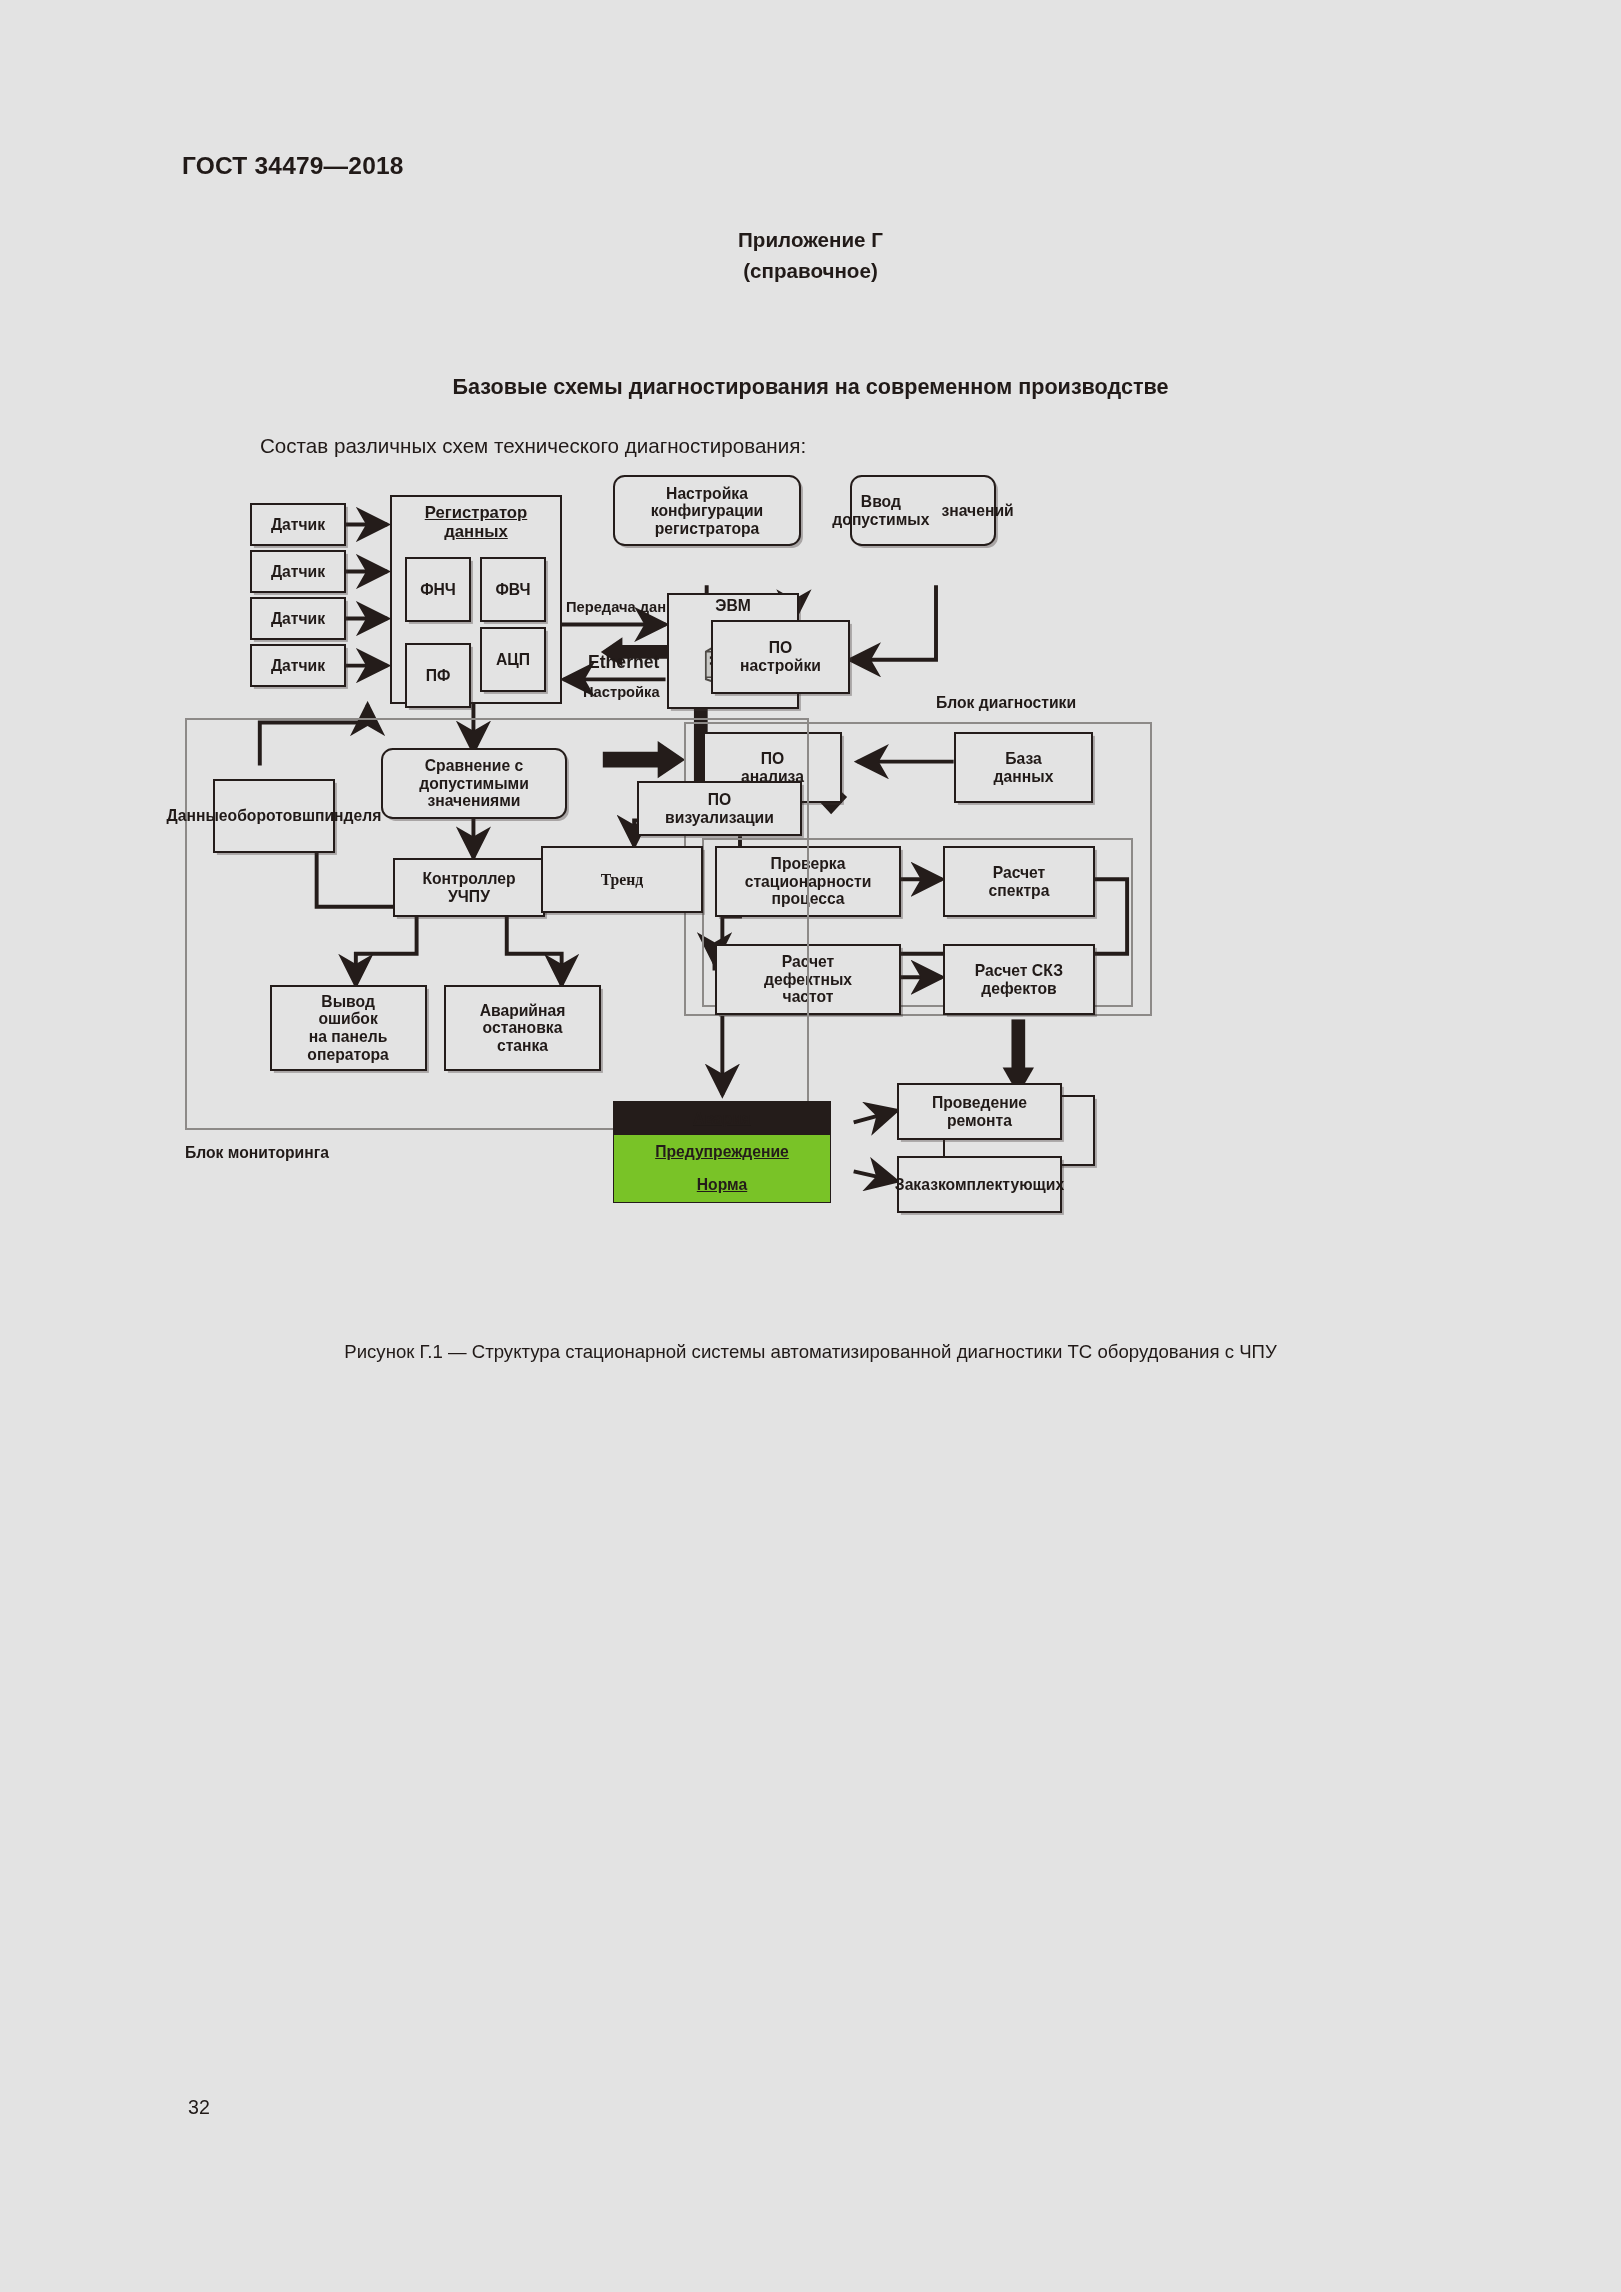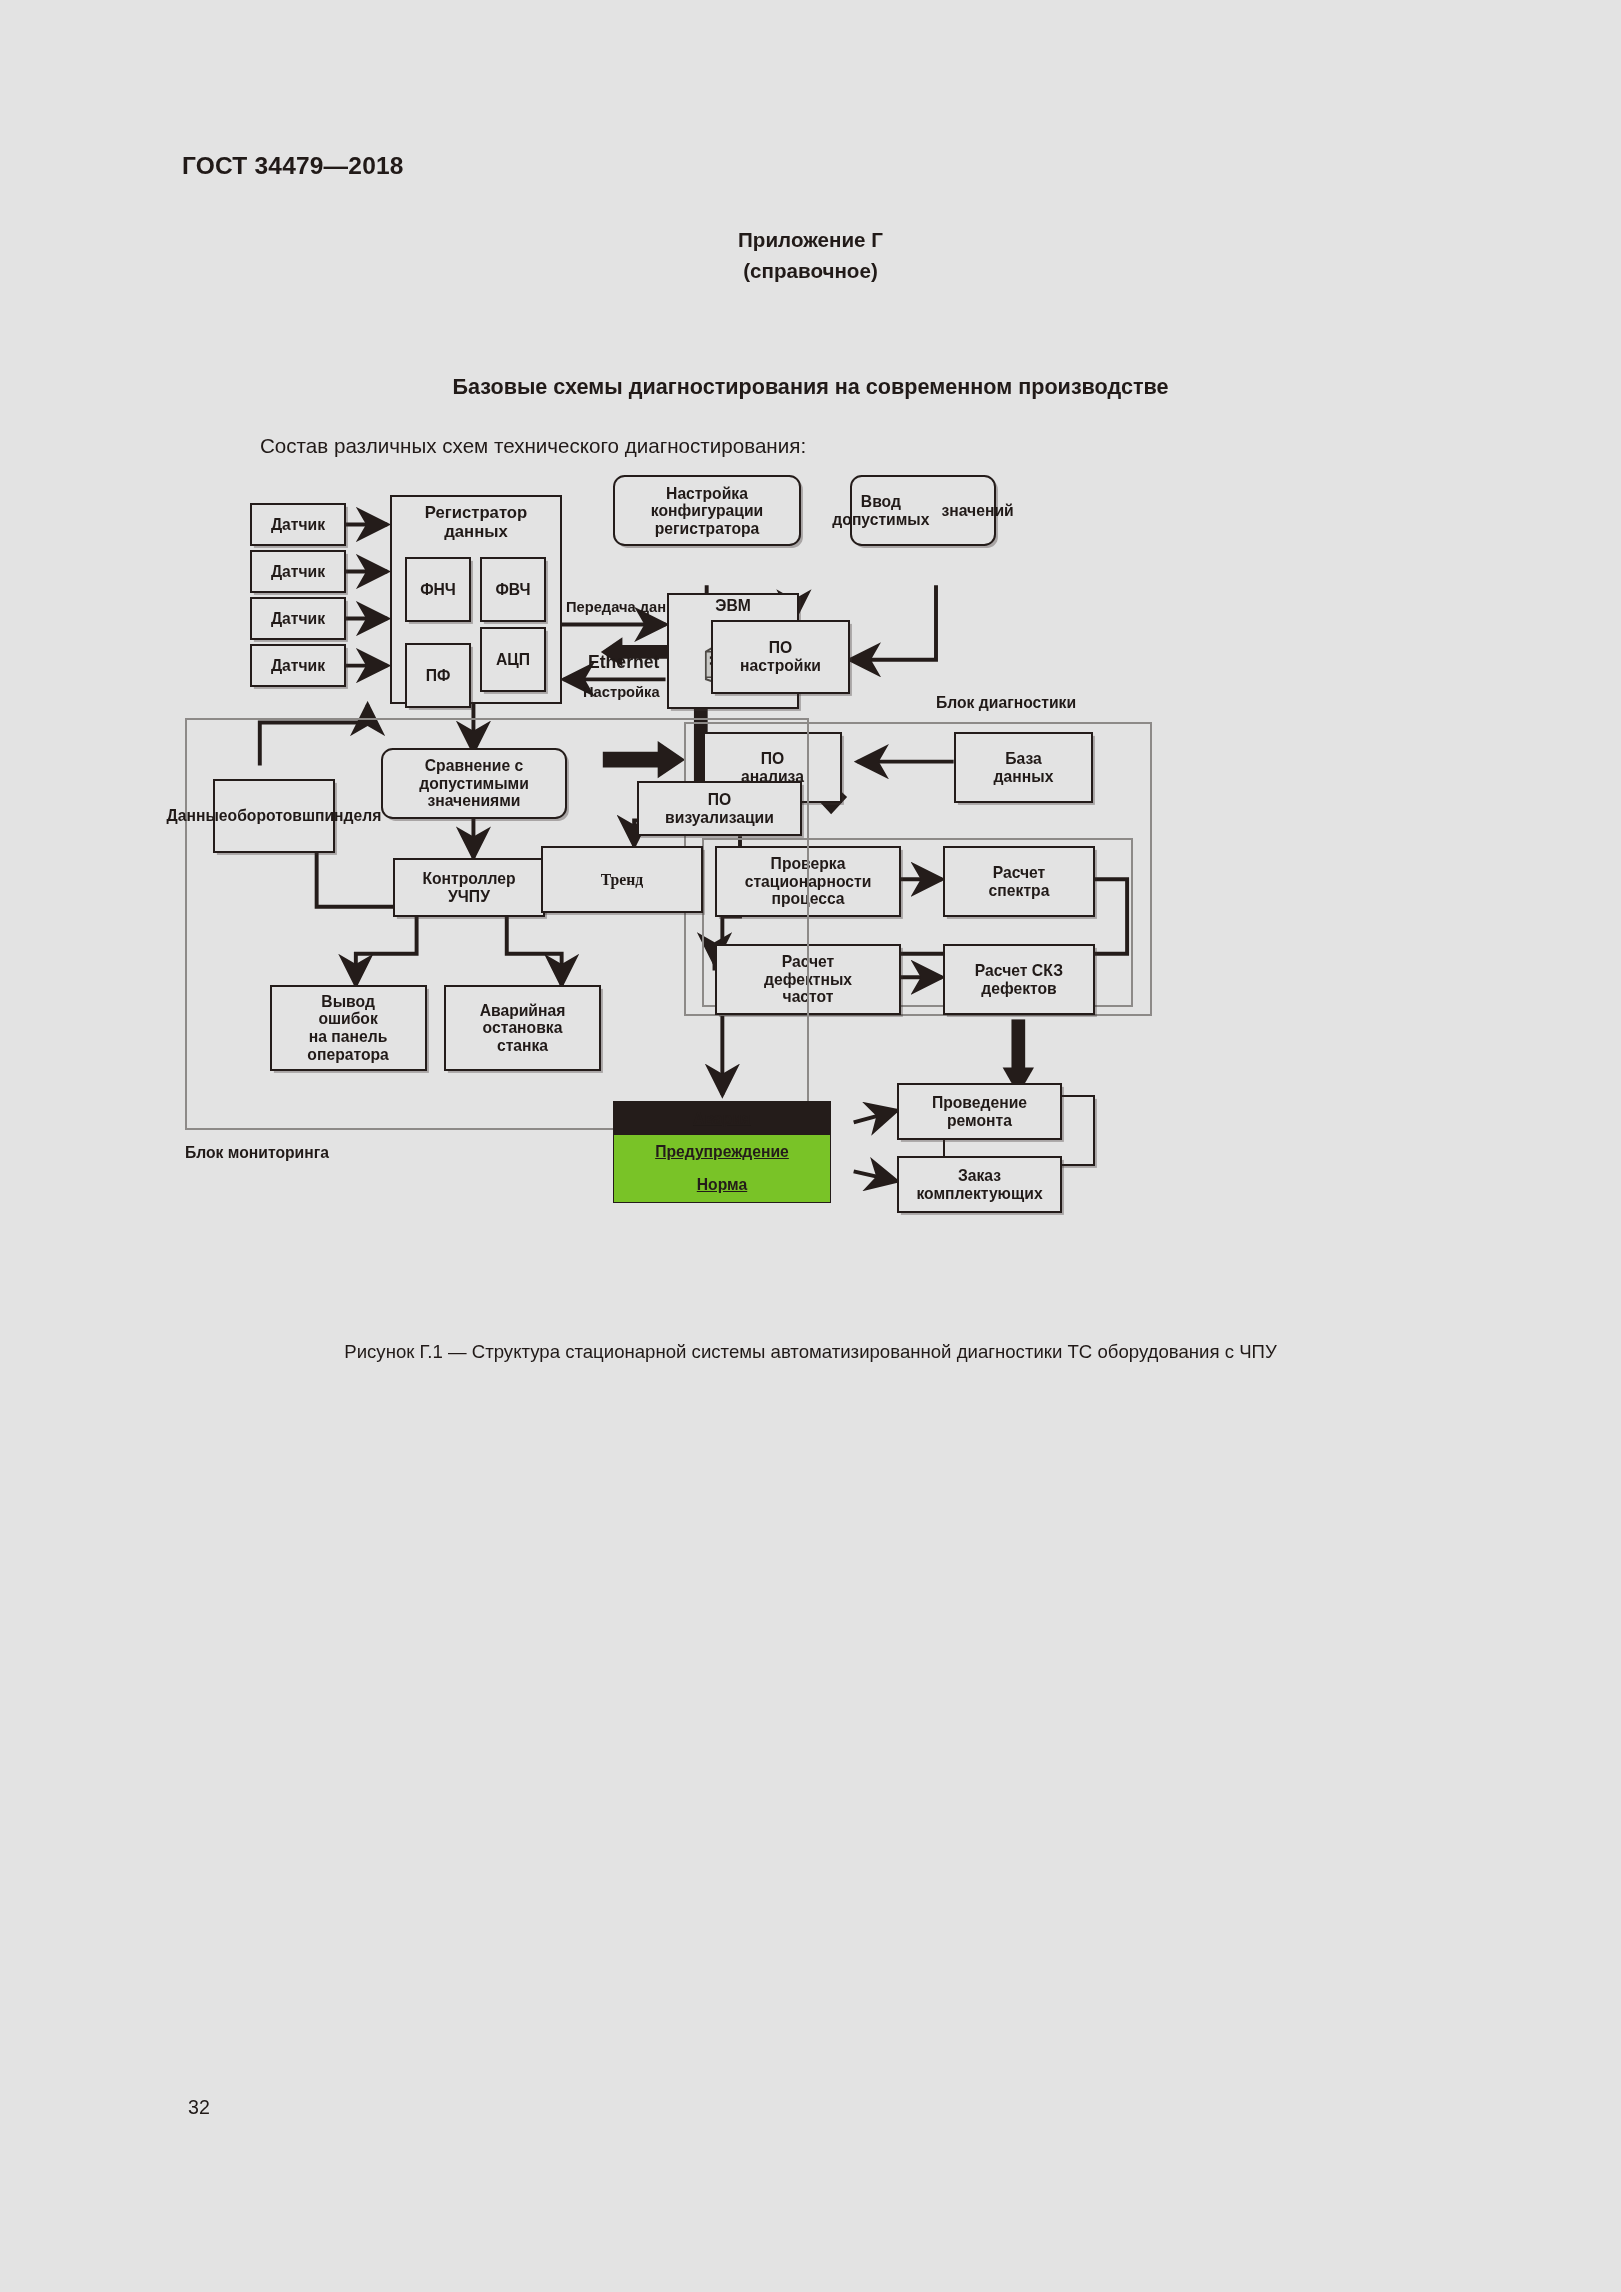--- a/index.html
+++ b/index.html
@@ -184,21 +184,21 @@
       <span>Датчик</span>
     </div>
     <div class="node" style="left:0px;top:102px;width:96px;height:43px;">
       <span>Датчик</span>
     </div>
     <div class="node" style="left:0px;top:149px;width:96px;height:43px;">
       <span>Датчик</span>
     </div>
 
     <div class="group inner" style="left:140px;top:0px;width:172px;height:209px;border-width:2px;border-color:#241c1a;background:#e3e3e3;"></div>
-    <div style="position:absolute;left:140px;top:7.8px;width:172px;text-align:center;font-size:16.7px;font-weight:bold;line-height:1.15;">
+    <div style="position:absolute;left:140px;top:7.8px;width:172px;text-align:center;font-size:16.7px;font-weight:bold;line-height:1.15;text-decoration:underline;">
       <div>Регистратор</div>
       <div>данных</div>
     </div>
     <div class="node" style="left:155px;top:62px;width:66px;height:65px;">
       <span>ФНЧ</span>
     </div>
     <div class="node" style="left:230px;top:62px;width:66px;height:65px;">
       <span>ФВЧ</span>
     </div>
     <div class="node" style="left:155px;top:132px;width:66px;height:65px;margin-top:16px;">
@@ -274,21 +274,21 @@
     </div>
 
     <div class="node" style="left:693px;top:600px;width:152px;height:71px;">
       <span>Протокол</span>
     </div>
 
     <div class="node" style="left:647px;top:588px;width:165px;height:57px;flex-direction:column;">
       <span>Проведение</span>
       <span>ремонта</span>
     </div>
-    <div class="node" style="left:647px;top:661px;width:165px;height:57px;flex-direction:column;">
+    <div class="node" style="left:647px;top:661px;width:165px;height:57px;flex-direction:row;">
       <span>Заказ</span>
       <span>комплектующих</span>
     </div>
 
     <div class="group" style="left:-65px;top:223px;width:624px;height:412px;"></div>
     <div class="grouplabel" style="left:-65px;top:649px;">Блок мониторинга</div>
 
     <div class="node round" style="left:131px;top:253px;width:186px;height:71px;flex-direction:column;">
       <span>Сравнение с</span>
       <span>допустимыми</span>

